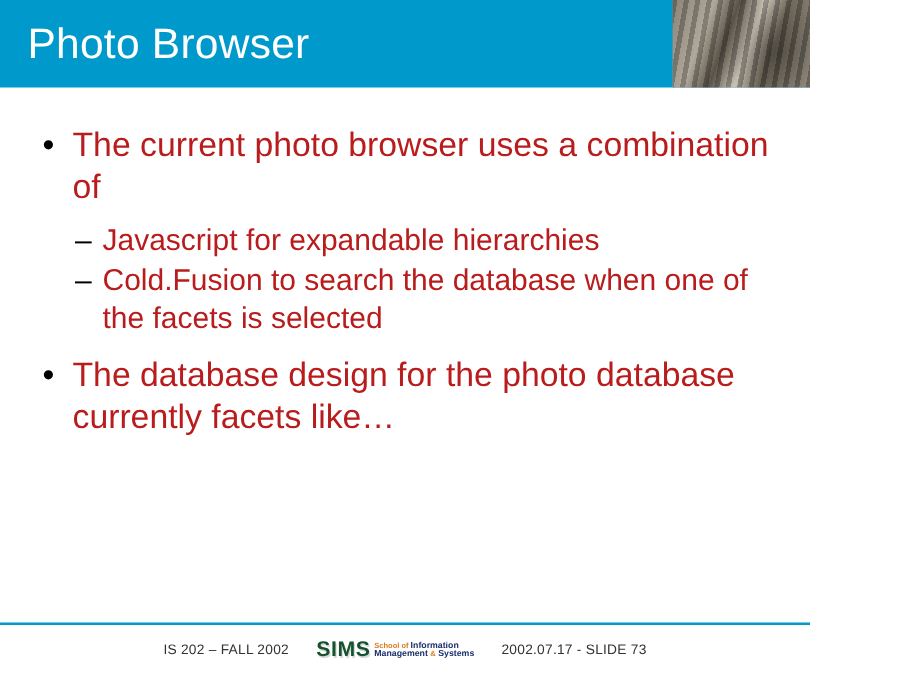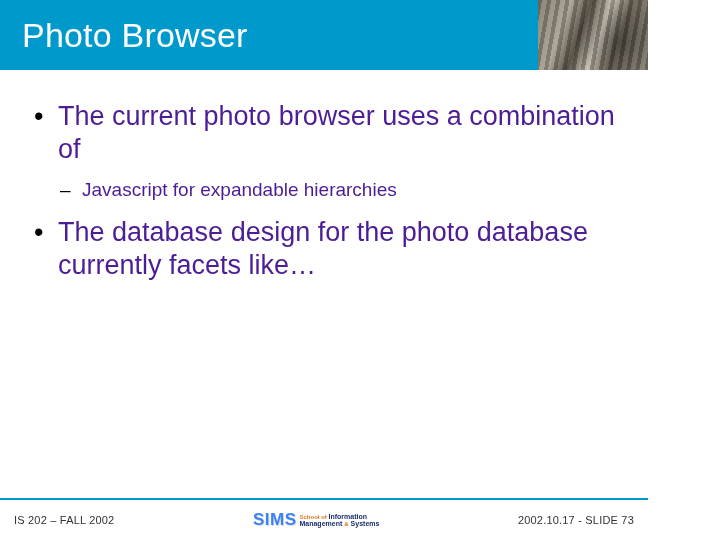--- a/index.html
+++ b/index.html
@@ -34,21 +34,21 @@
     position: absolute;
     inset: 0;
     background:
       repeating-linear-gradient(100deg, rgba(0,0,0,0.25) 0 4px, rgba(255,255,255,0.15) 4px 9px),
       radial-gradient(circle at 30% 40%, rgba(255,255,255,0.25), transparent 45%),
       radial-gradient(circle at 75% 60%, rgba(0,0,0,0.35), transparent 50%);
     mix-blend-mode: multiply;
   }
   .content {
     padding: 30px 30px 0 30px;
-    color: #4c1d95;
+    color: #b91c1c;
   }
   ul.level1 {
     list-style: none;
     font-size: 27px;
     line-height: 1.22;
   }
   ul.level1 > li {
     position: relative;
     padding-left: 28px;
     margin-bottom: 10px;
@@ -56,21 +56,21 @@
   ul.level1 > li::before {
     content: "•";
     position: absolute;
     left: 4px;
     top: 0;
     font-size: 27px;
     color: #000;
   }
   ul.level2 {
     list-style: none;
-    font-size: 19px;
+    font-size: 24px;
     line-height: 1.25;
     margin-top: 12px;
     margin-bottom: 14px;
   }
   ul.level2 > li {
     position: relative;
     padding-left: 24px;
     margin-bottom: 2px;
   }
   ul.level2 > li::before {
@@ -82,21 +82,21 @@
   }
   .footer {
     position: absolute;
     bottom: 0;
     left: 0;
     width: 100%;
     height: 42px;
     border-top: 2px solid #0099cc;
     display: flex;
     align-items: center;
-    justify-content: space-between;
+    justify-content: center;
     padding: 0 14px;
     font-size: 11px;
     color: #333333;
   }
   .footer .left, .footer .right { white-space: nowrap; letter-spacing: 0.2px; }
   .footer .center {
     position: relative;
     width: 170px;
     height: 26px;
     display: flex;
@@ -106,21 +106,21 @@
   .sims-logo {
     display: flex;
     align-items: center;
     gap: 3px;
   }
   .sims-mark {
     font-family: Arial, sans-serif;
     font-weight: 900;
     font-size: 17px;
     letter-spacing: 0.5px;
-    color: #3b82f6;
+    color: #14532d;
     text-shadow: 1px 1px 0 rgba(0,0,0,0.15);
   }
   .sims-sub {
     display: flex;
     flex-direction: column;
     font-size: 6px;
     line-height: 1;
     color: #d97a1a;
     font-weight: 700;
   }
@@ -142,20 +142,21 @@
     <div class="title">Photo Browser</div>
     <div class="right-image"></div>
   </div>
 
   <div class="content">
     <ul class="level1">
       <li>
         <span>The current photo browser uses a combination of</span>
         <ul class="level2">
           <li><span>Javascript for expandable hierarchies</span></li>
+          <li><span>Cold.Fusion to search the database when one of the facets is selected</span></li>
         </ul>
       </li>
       <li>
         <span>The database design for the photo database currently facets like…</span>
       </li>
     </ul>
   </div>
 
   <div class="footer">
     <div class="left">IS 202 – FALL 2002</div>
@@ -168,16 +169,16 @@
             <span class="mgmt">Information</span>
           </span>
           <span class="row2">
             <span class="mgmt">Management</span>
             <span class="amp">&amp;</span>
             <span class="sys">Systems</span>
           </span>
         </span>
       </div>
     </div>
-    <div class="right">2002.10.17 - SLIDE 73</div>
+    <div class="right">2002.07.17 - SLIDE 73</div>
   </div>
 
 </div>
 
 </body></html>

